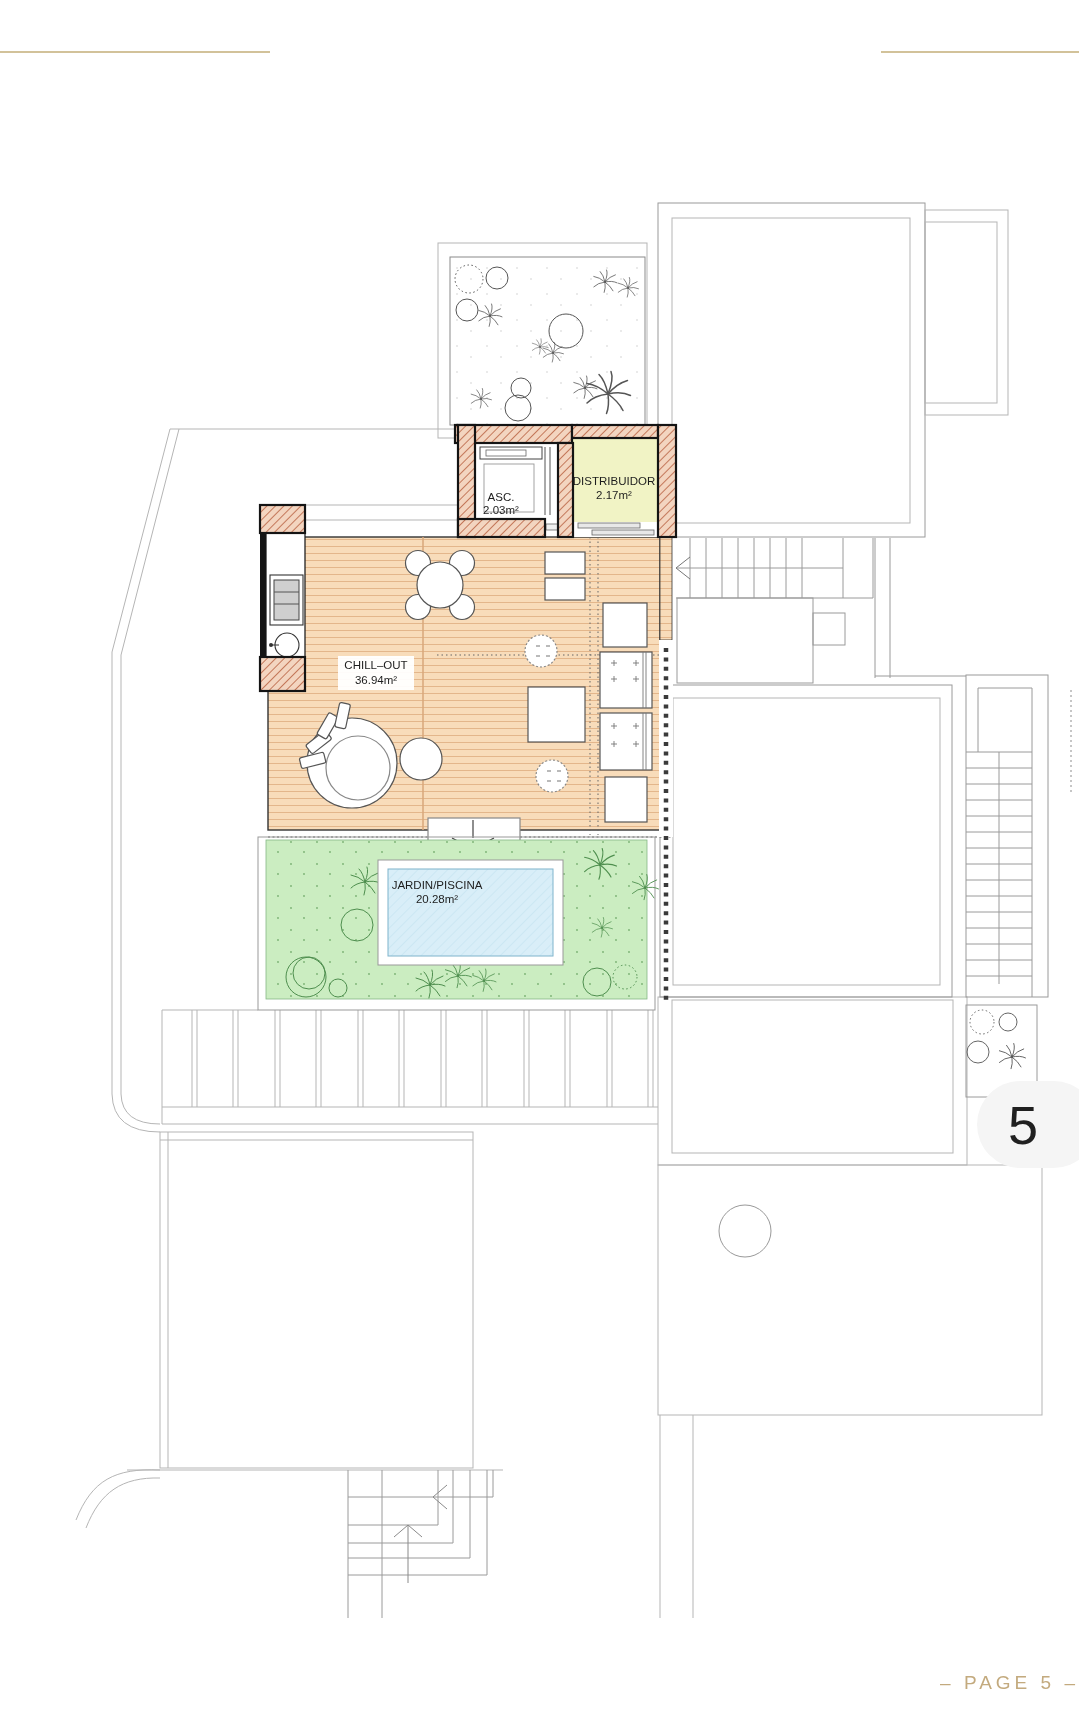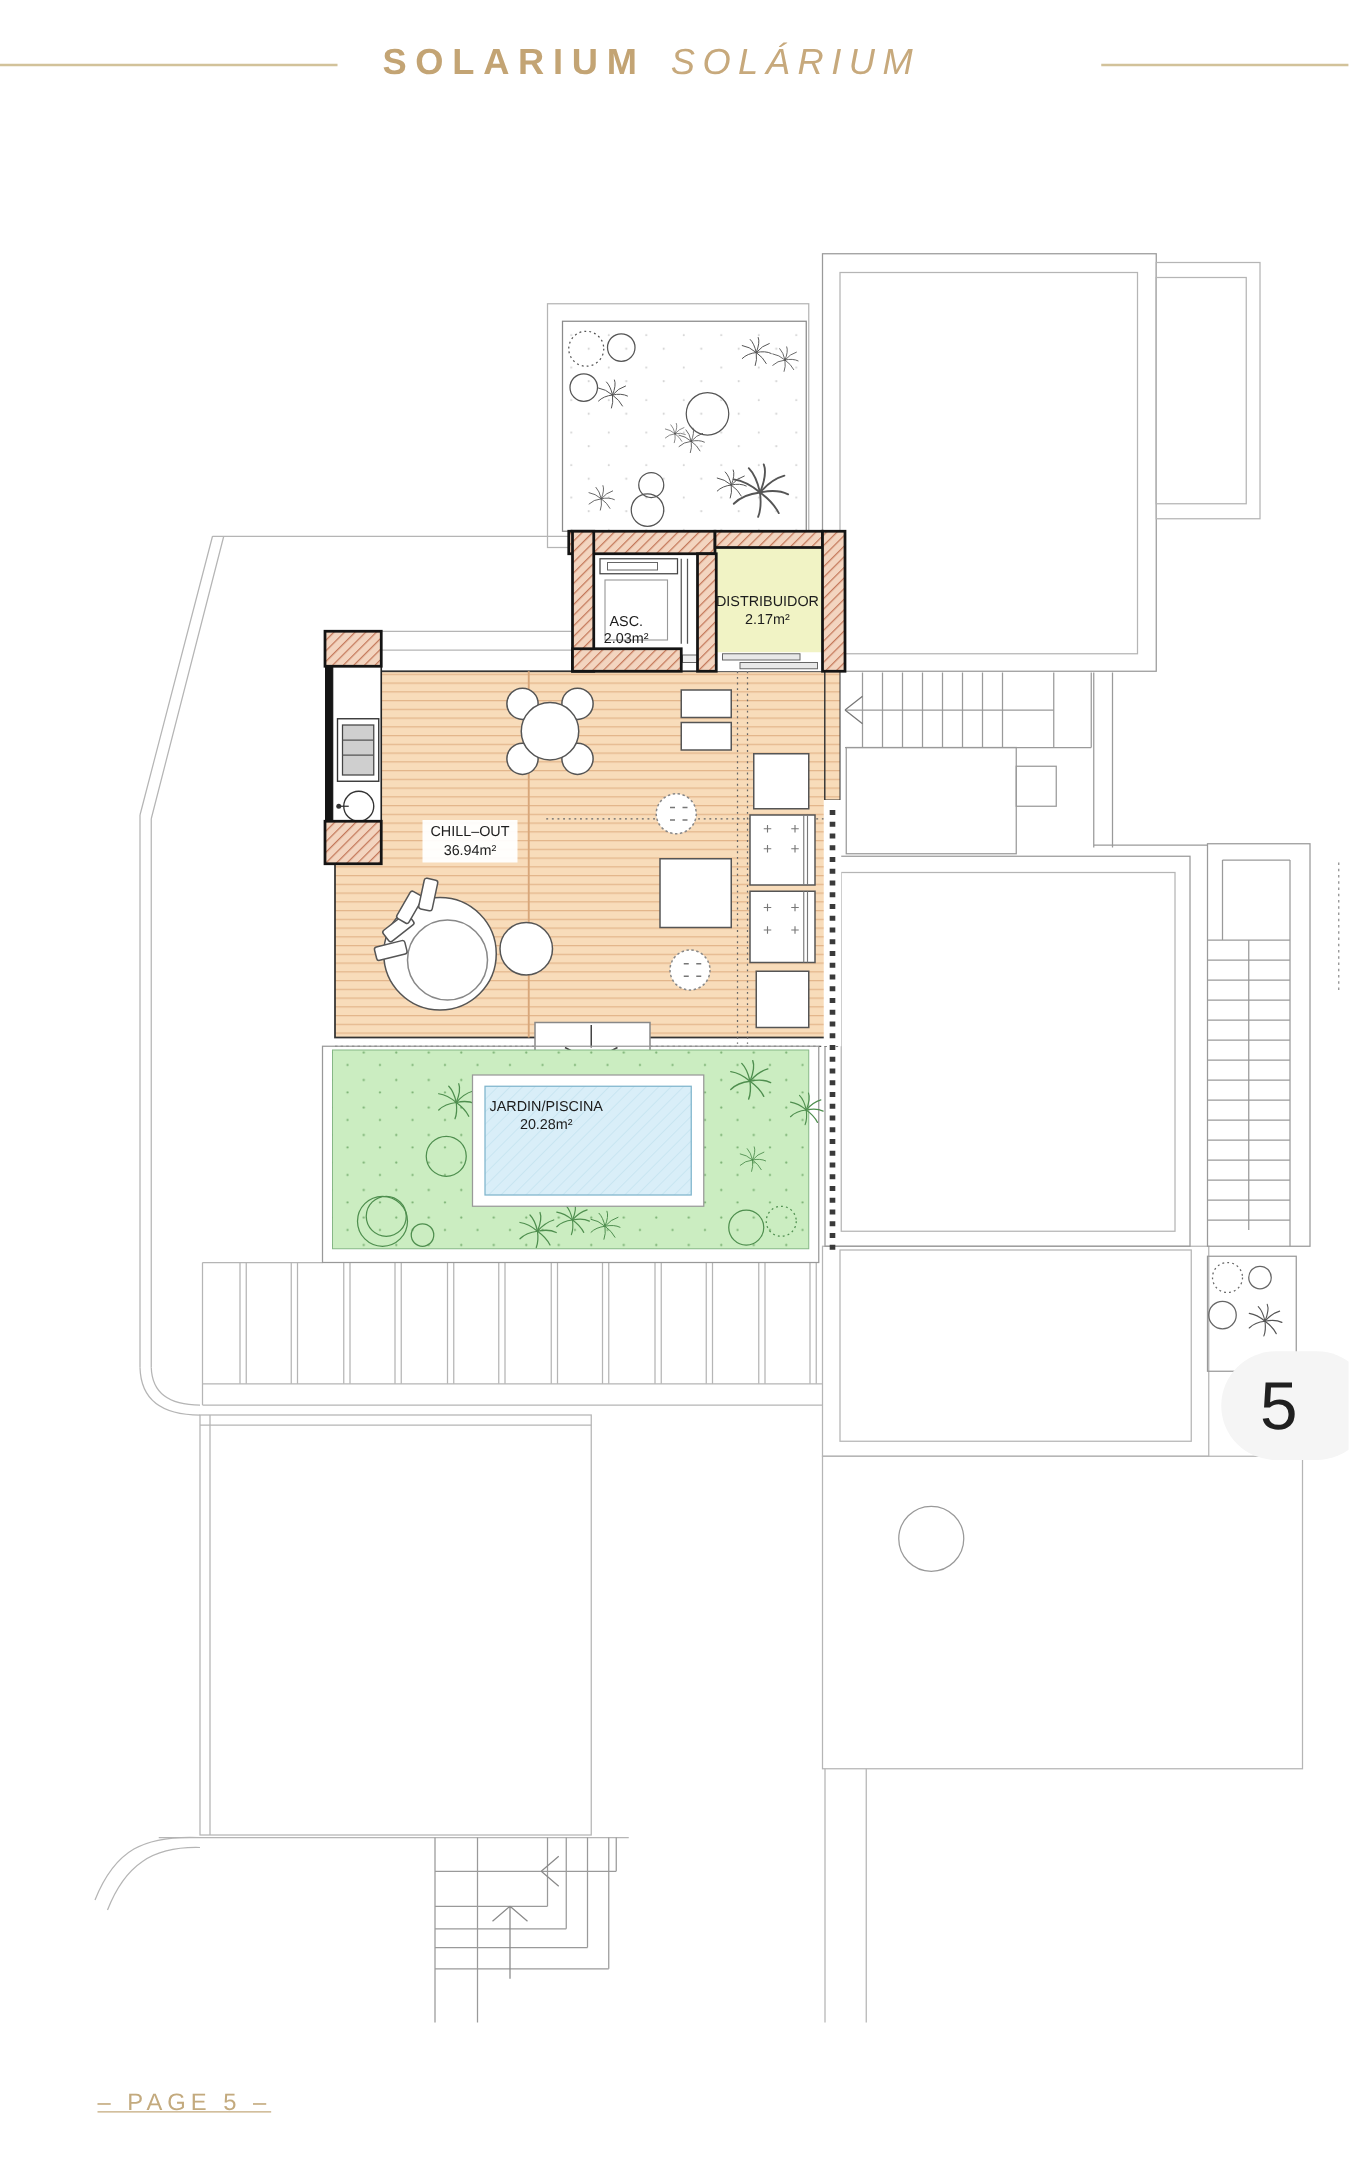--- a/index.html
+++ b/index.html
@@ -5,39 +5,36 @@
   html,body{margin:0;padding:0;background:#fff;}
   .page{position:relative;width:1079px;height:1731px;background:#ffffff;overflow:hidden;
         font-family:"Liberation Sans", sans-serif;}
   .rule{position:absolute;height:2px;background:#D2C29A;top:51px;}
   .rule-left{left:0;width:270px;}
   .rule-right{left:881px;width:198px;}
   .title{position:absolute;top:33px;left:0;width:1042px;text-align:center;color:#C3A474;
          font-size:29px;line-height:34px;white-space:nowrap;}
   .title .t1{font-weight:bold;letter-spacing:7px;}
   .title .t2{font-style:italic;font-weight:normal;letter-spacing:6px;margin-left:20px;color:#C7A97C;}
-  .footer{position:absolute;top:1672px;left:78px;width:1001px;text-align:left;color:#C3AA7E;
-          font-size:19px;letter-spacing:4px;text-decoration:underline;}
+  .footer{position:absolute;top:1672px;left:78px;width:1001px;text-align:right;color:#C3AA7E;
+          font-size:19px;letter-spacing:4px;}
   .badge{position:absolute;left:977px;top:1081px;width:120px;height:87px;background:#F5F5F5;
          border-radius:44px;display:flex;align-items:center;justify-content:center;}
   .badge span{font-size:54px;color:#202020;margin-right:28px;}
   svg.plan{position:absolute;left:0;top:0;}
   text{font-family:"Liberation Sans", sans-serif;fill:#1d1d1d;}
   .roomname{font-size:11.5px;}
   .roomarea{font-size:11.5px;}
 </style>
 </head>
 <body>
 
 <div class="page">
 
   <div class="rule rule-left"></div>
-  <div class="title">
-    <span class="t1">SOLARIUM</span><span class="t2">SOLÁRIUM</span>
-  </div>
   <div class="rule rule-right"></div>
 
   <svg class="plan" width="1079" height="1731" viewBox="0 0 1079 1731">
     <defs>
       <pattern id="deckP" width="8" height="7" patternUnits="userSpaceOnUse">
         <rect width="8" height="7" fill="#F8DCBA"></rect>
         <line x1="0" y1="0.5" x2="8" y2="0.5" stroke="#E3B68B" stroke-width="1"></line>
       </pattern>
       <pattern id="wallH" width="6" height="6" patternUnits="userSpaceOnUse" patternTransform="rotate(45)">
         <rect width="6" height="6" fill="#F3D5C0"></rect>

